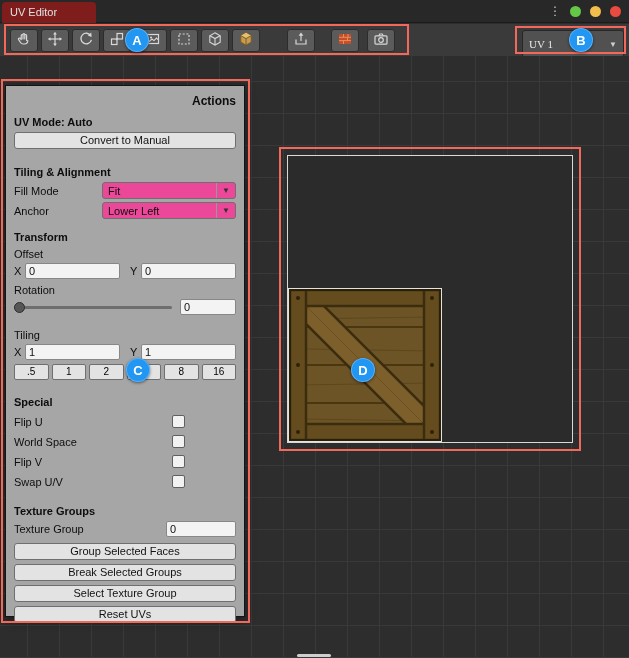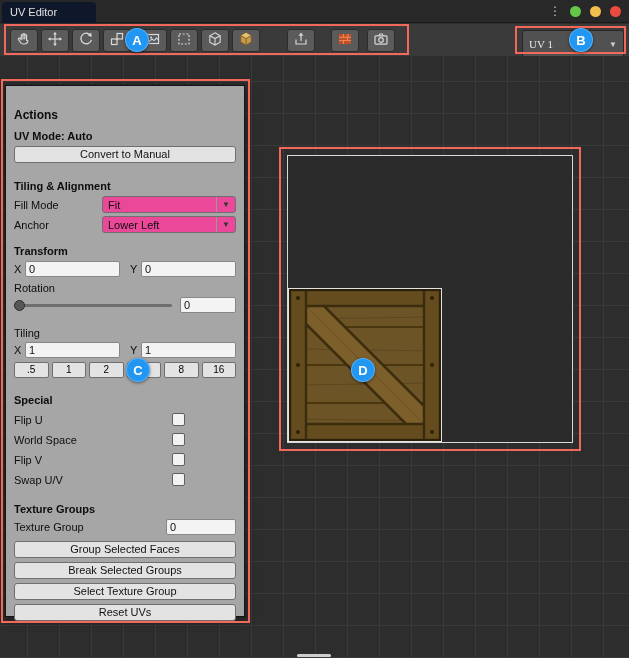--- a/index.html
+++ b/index.html
@@ -6,21 +6,21 @@
   html,body { width:629px; height:658px; }
   body {
     position:relative; overflow:hidden;
     background:#2d2d2d;
     font-family:"Liberation Sans", sans-serif;
     -webkit-font-smoothing:antialiased;
   }
 
   
   .titlebar { position:absolute; top:0; left:0; right:0; height:23px; background:#282828; border-bottom:1px solid #1b1b1b; }
-  .tab { position:absolute; left:2px; top:2px; height:21px; width:94px; background:#0f172a; color:#e2e2e2; font-size:11px; line-height:21px; padding-left:8px; border-radius:4px 4px 0 0; }
+  .tab { position:absolute; left:2px; top:2px; height:21px; width:94px; background:#7f1d1d; color:#e2e2e2; font-size:11px; line-height:21px; padding-left:8px; border-radius:4px 4px 0 0; }
   .win-controls { position:absolute; right:8px; top:5px; display:flex; align-items:center; gap:9px; }
   .kebab { color:#c8c8c8; font-size:12px; line-height:12px; cursor:default; }
   .dot { width:11px; height:11px; border-radius:50%; display:inline-block; }
   .dot-green { background:#64c748; }
   .dot-yellow { background:#f3bf4c; }
   .dot-red { background:#ea4b40; }
 
   
   .toolstrip { position:absolute; top:24px; left:0; right:0; height:32px; background:#3a3a3a; }
   .tools { position:absolute; left:10px; top:29px; display:flex; gap:3px; }
@@ -48,21 +48,21 @@
   .crate svg { display:block; }
   .bottom-bar { position:absolute; left:297px; bottom:1px; width:34px; height:3px; background:#cfcfcf; border-radius:2px; }
 
   
   .panel {
     position:absolute; left:5px; top:85px; width:240px; height:532px;
     background:#a6a6a6; border:1px solid #141414;
     box-shadow:0 3px 10px rgba(0,0,0,.45);
     padding:6px 8px; font-size:11px; color:#0d0d0d;
   }
-  .p-title { text-align:left; font-weight:bold; font-size:12px; margin:16px 0 8px; }
+  .p-title { text-align:right; font-weight:bold; font-size:12px; margin:2px 0 8px; }
   .p-bold { font-weight:bold; margin:17px 0 4px; }
   .p-label { margin:5px 0 3px; }
   .p-row { display:flex; align-items:center; margin:3px 0; }
   .p-btn { display:block; width:100%; height:17px; background:#e3e3e3; border:1px solid #6f6f6f; border-radius:3px; font-size:11px; font-family:inherit; color:#111; text-align:center; line-height:15px; margin:4px 0; cursor:default; }
   .lbl-90 { width:88px; flex:none; }
   .p-select { flex:1; height:17px; background:#ec4899; border:1px solid #6f6f6f; border-radius:3px; display:flex; align-items:center; justify-content:space-between; padding:0 5px; cursor:default; }
   .p-select .arrow { font-size:8px; color:#333; border-left:1px solid #999; padding-left:5px; line-height:15px; }
   .p-input { height:16px; background:#f3f3f3; border:1px solid #878787; border-radius:2px; font-size:11px; font-family:inherit; color:#111; padding:0 3px; width:100%; }
   .axis { width:11px; flex:none; }
   .xy-gap { width:10px; flex:none; }
@@ -278,20 +278,21 @@
   </div>
   <div class="p-row">
     <span class="lbl-90">Anchor</span>
     <div class="p-select">
       <span>Lower Left</span>
       <span class="arrow">▼</span>
     </div>
   </div>
 
   <div class="p-bold" style="margin-top:12px;">Transform</div>
+  <div class="p-label">Offset</div>
   <div class="p-row">
     <span class="axis">X</span>
     <input class="p-input" value="0" style="">
     <span class="xy-gap"></span>
     <span class="axis">Y</span>
     <input class="p-input" value="0" style="">
   </div>
 
   <div class="p-label">Rotation</div>
   <div class="p-row">

